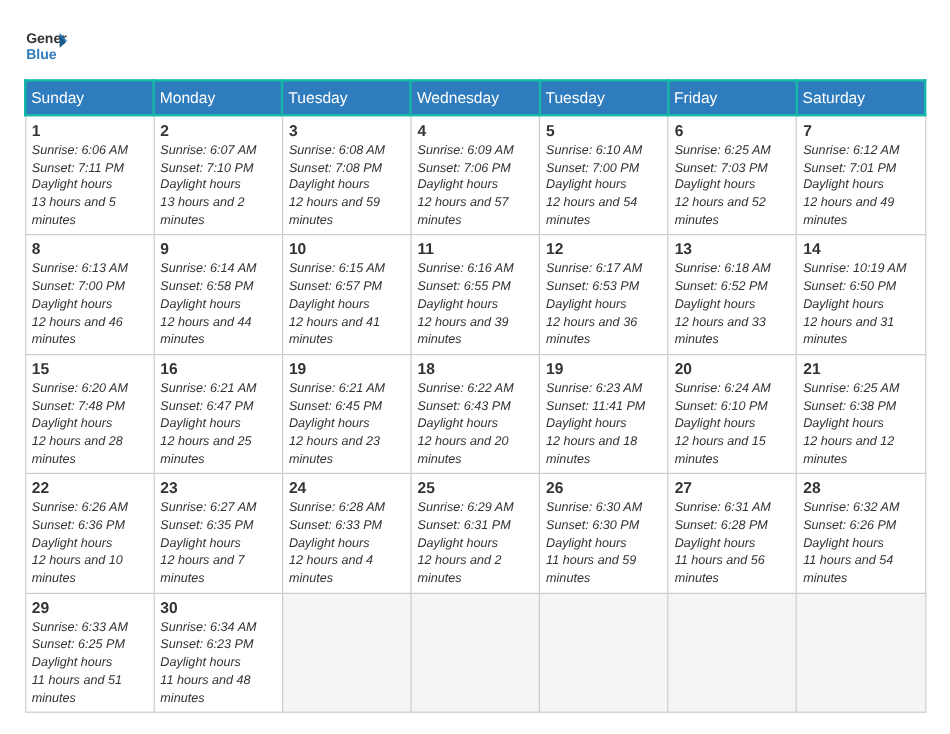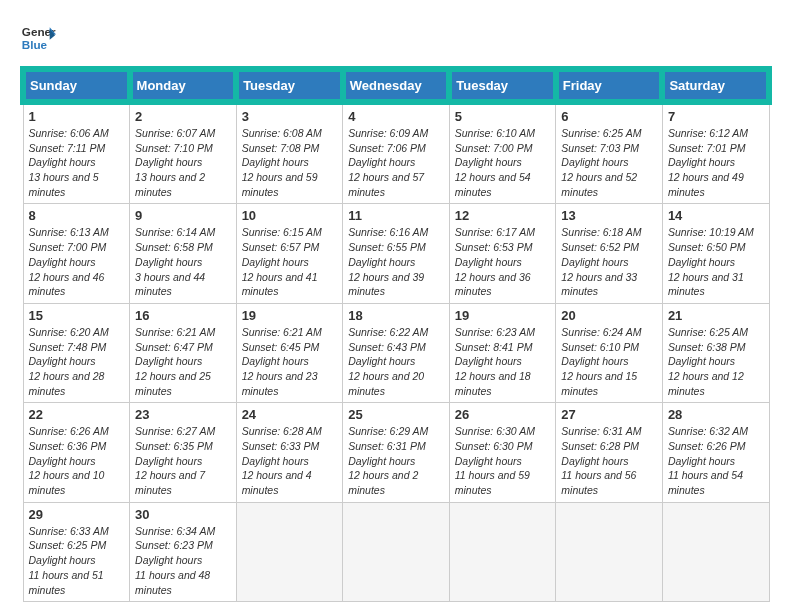--- a/index.html
+++ b/index.html
@@ -38,24 +38,24 @@
     }
     table {
       width: 100%;
       border-collapse: collapse;
       font-size: 11px;
     }
     thead tr th {
       background: #2e7bbd;
       color: #fff;
       font-size: 13px;
-      font-weight: bold;
+      font-weight: normal;
       padding: 6px 4px;
       text-align: left;
-      border: 6px solid #14b8a6;
+      border: 2px solid #14b8a6;
     }
     tbody tr td {
       border: 1px solid #ccc;
       vertical-align: top;
       padding: 4px 5px;
       height: 80px;
       width: calc(100% / 7);
       color: #333;
       font-size: 10.5px;
     }
@@ -178,21 +178,21 @@
           <span>Daylight hours</span><br>
           <span>12 hours and 46 minutes</span>
         </div>
       </td>
         <td>
         <span class="day-num">9</span>
         <div class="day-info">
           <span>Sunrise: 6:14 AM</span><br>
           <span>Sunset: 6:58 PM</span><br>
           <span>Daylight hours</span><br>
-          <span>3 hours and 44 minutes</span>
+          <span>12 hours and 44 minutes</span>
         </div>
       </td>
         <td>
         <span class="day-num">10</span>
         <div class="day-info">
           <span>Sunrise: 6:15 AM</span><br>
           <span>Sunset: 6:57 PM</span><br>
           <span>Daylight hours</span><br>
           <span>12 hours and 41 minutes</span>
         </div>
@@ -268,21 +268,21 @@
           <span>Sunrise: 6:22 AM</span><br>
           <span>Sunset: 6:43 PM</span><br>
           <span>Daylight hours</span><br>
           <span>12 hours and 20 minutes</span>
         </div>
       </td>
         <td>
         <span class="day-num">19</span>
         <div class="day-info">
           <span>Sunrise: 6:23 AM</span><br>
-          <span>Sunset: 8:41 PM</span><br>
+          <span>Sunset: 11:41 PM</span><br>
           <span>Daylight hours</span><br>
           <span>12 hours and 18 minutes</span>
         </div>
       </td>
         <td>
         <span class="day-num">20</span>
         <div class="day-info">
           <span>Sunrise: 6:24 AM</span><br>
           <span>Sunset: 6:10 PM</span><br>
           <span>Daylight hours</span><br>

